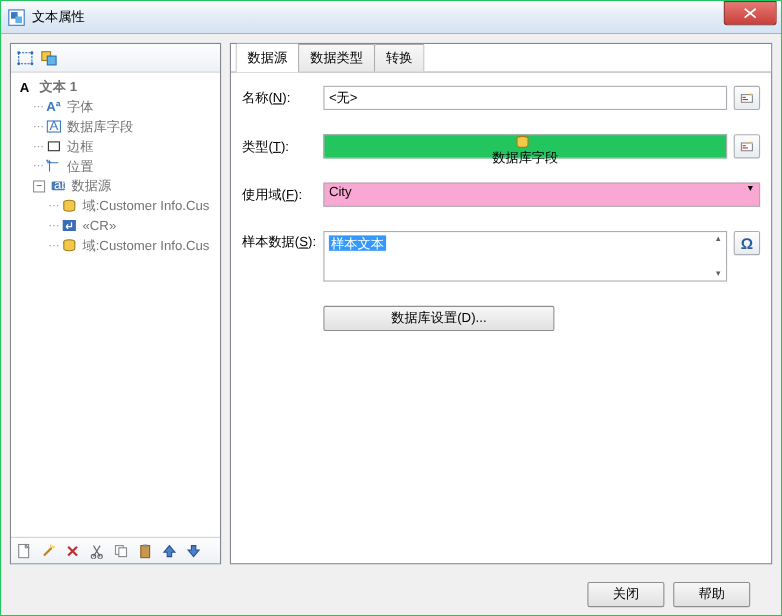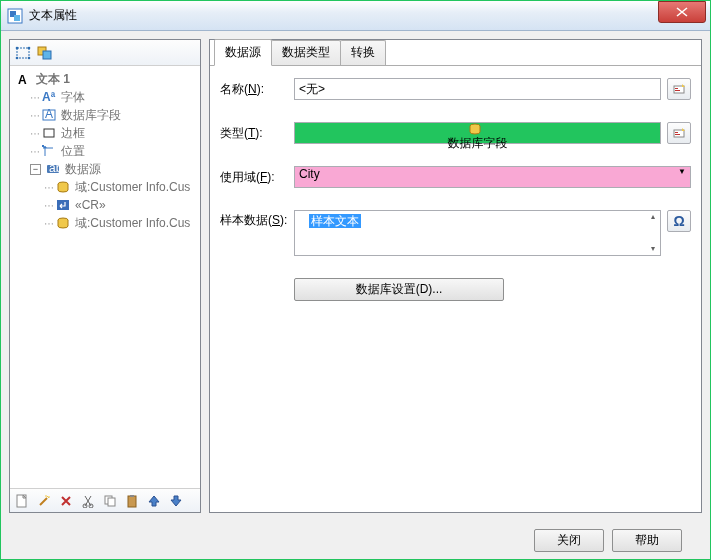--- a/index.html
+++ b/index.html
@@ -42,21 +42,21 @@
 .row { display: flex; align-items: center; margin-bottom: 22px; }
 .row .lbl { width: 74px; color: #000; }
 .row .lbl u { text-decoration: underline; }
 .row .field { flex: 1; display: flex; align-items: center; gap: 6px; }
 .txt-input { flex: 1; height: 22px; border: 1px solid #abadb3; padding: 0 4px; display: flex; align-items: center; background: #fff; }
 .txt-input.readonly { background: #22c55e; flex-direction: column; }
 .db-icon { width: 16px; height: 14px; margin-right: 4px; }
 .icon-btn { width: 24px; height: 22px; border: 1px solid #abadb3; background: linear-gradient(#fdfdfd,#e8ecf0); display: flex; align-items: center; justify-content: center; cursor: pointer; border-radius: 2px; }
 .combo { flex: 1; height: 22px; border: 1px solid #abadb3; display: flex; padding: 0 4px; background: #f9a8d4; justify-content: space-between; cursor: pointer; }
 .combo .arrow { font-size: 8px; color: #000; }
-.textarea { flex: 1; height: 46px; border: 1px solid #abadb3; background: #fff; padding: 2px 14px; position: relative; }
+.textarea { flex: 1; height: 46px; border: 1px solid #abadb3; background: #fff; padding: 2px 4px; position: relative; }
 .textarea .sel { background: #3399ff; color: #fff; padding: 0 2px; }
 .textarea .scrolls { position: absolute; right: 2px; top: 2px; bottom: 2px; width: 10px; display: flex; flex-direction: column; justify-content: space-between; }
 .textarea .scrolls span { font-size: 8px; color: #606060; text-align: center; line-height: 1; }
 
 .settings-btn { width: 210px; height: 23px; border: 1px solid #8e8f8f; background: linear-gradient(#f7f7f7,#e1e1e1); cursor: pointer; border-radius: 2px; margin-left: 74px; text-align: center; }
 
 .footer { height: 38px; display: flex; align-items: center; justify-content: flex-end; padding: 0 28px; gap: 8px; background: #f0f0f0; }
 .footer .btn { width: 70px; height: 23px; border: 1px solid #8e8f8f; background: linear-gradient(#f7f7f7,#e1e1e1); cursor: pointer; border-radius: 2px; }
 
 svg { display: block; }

